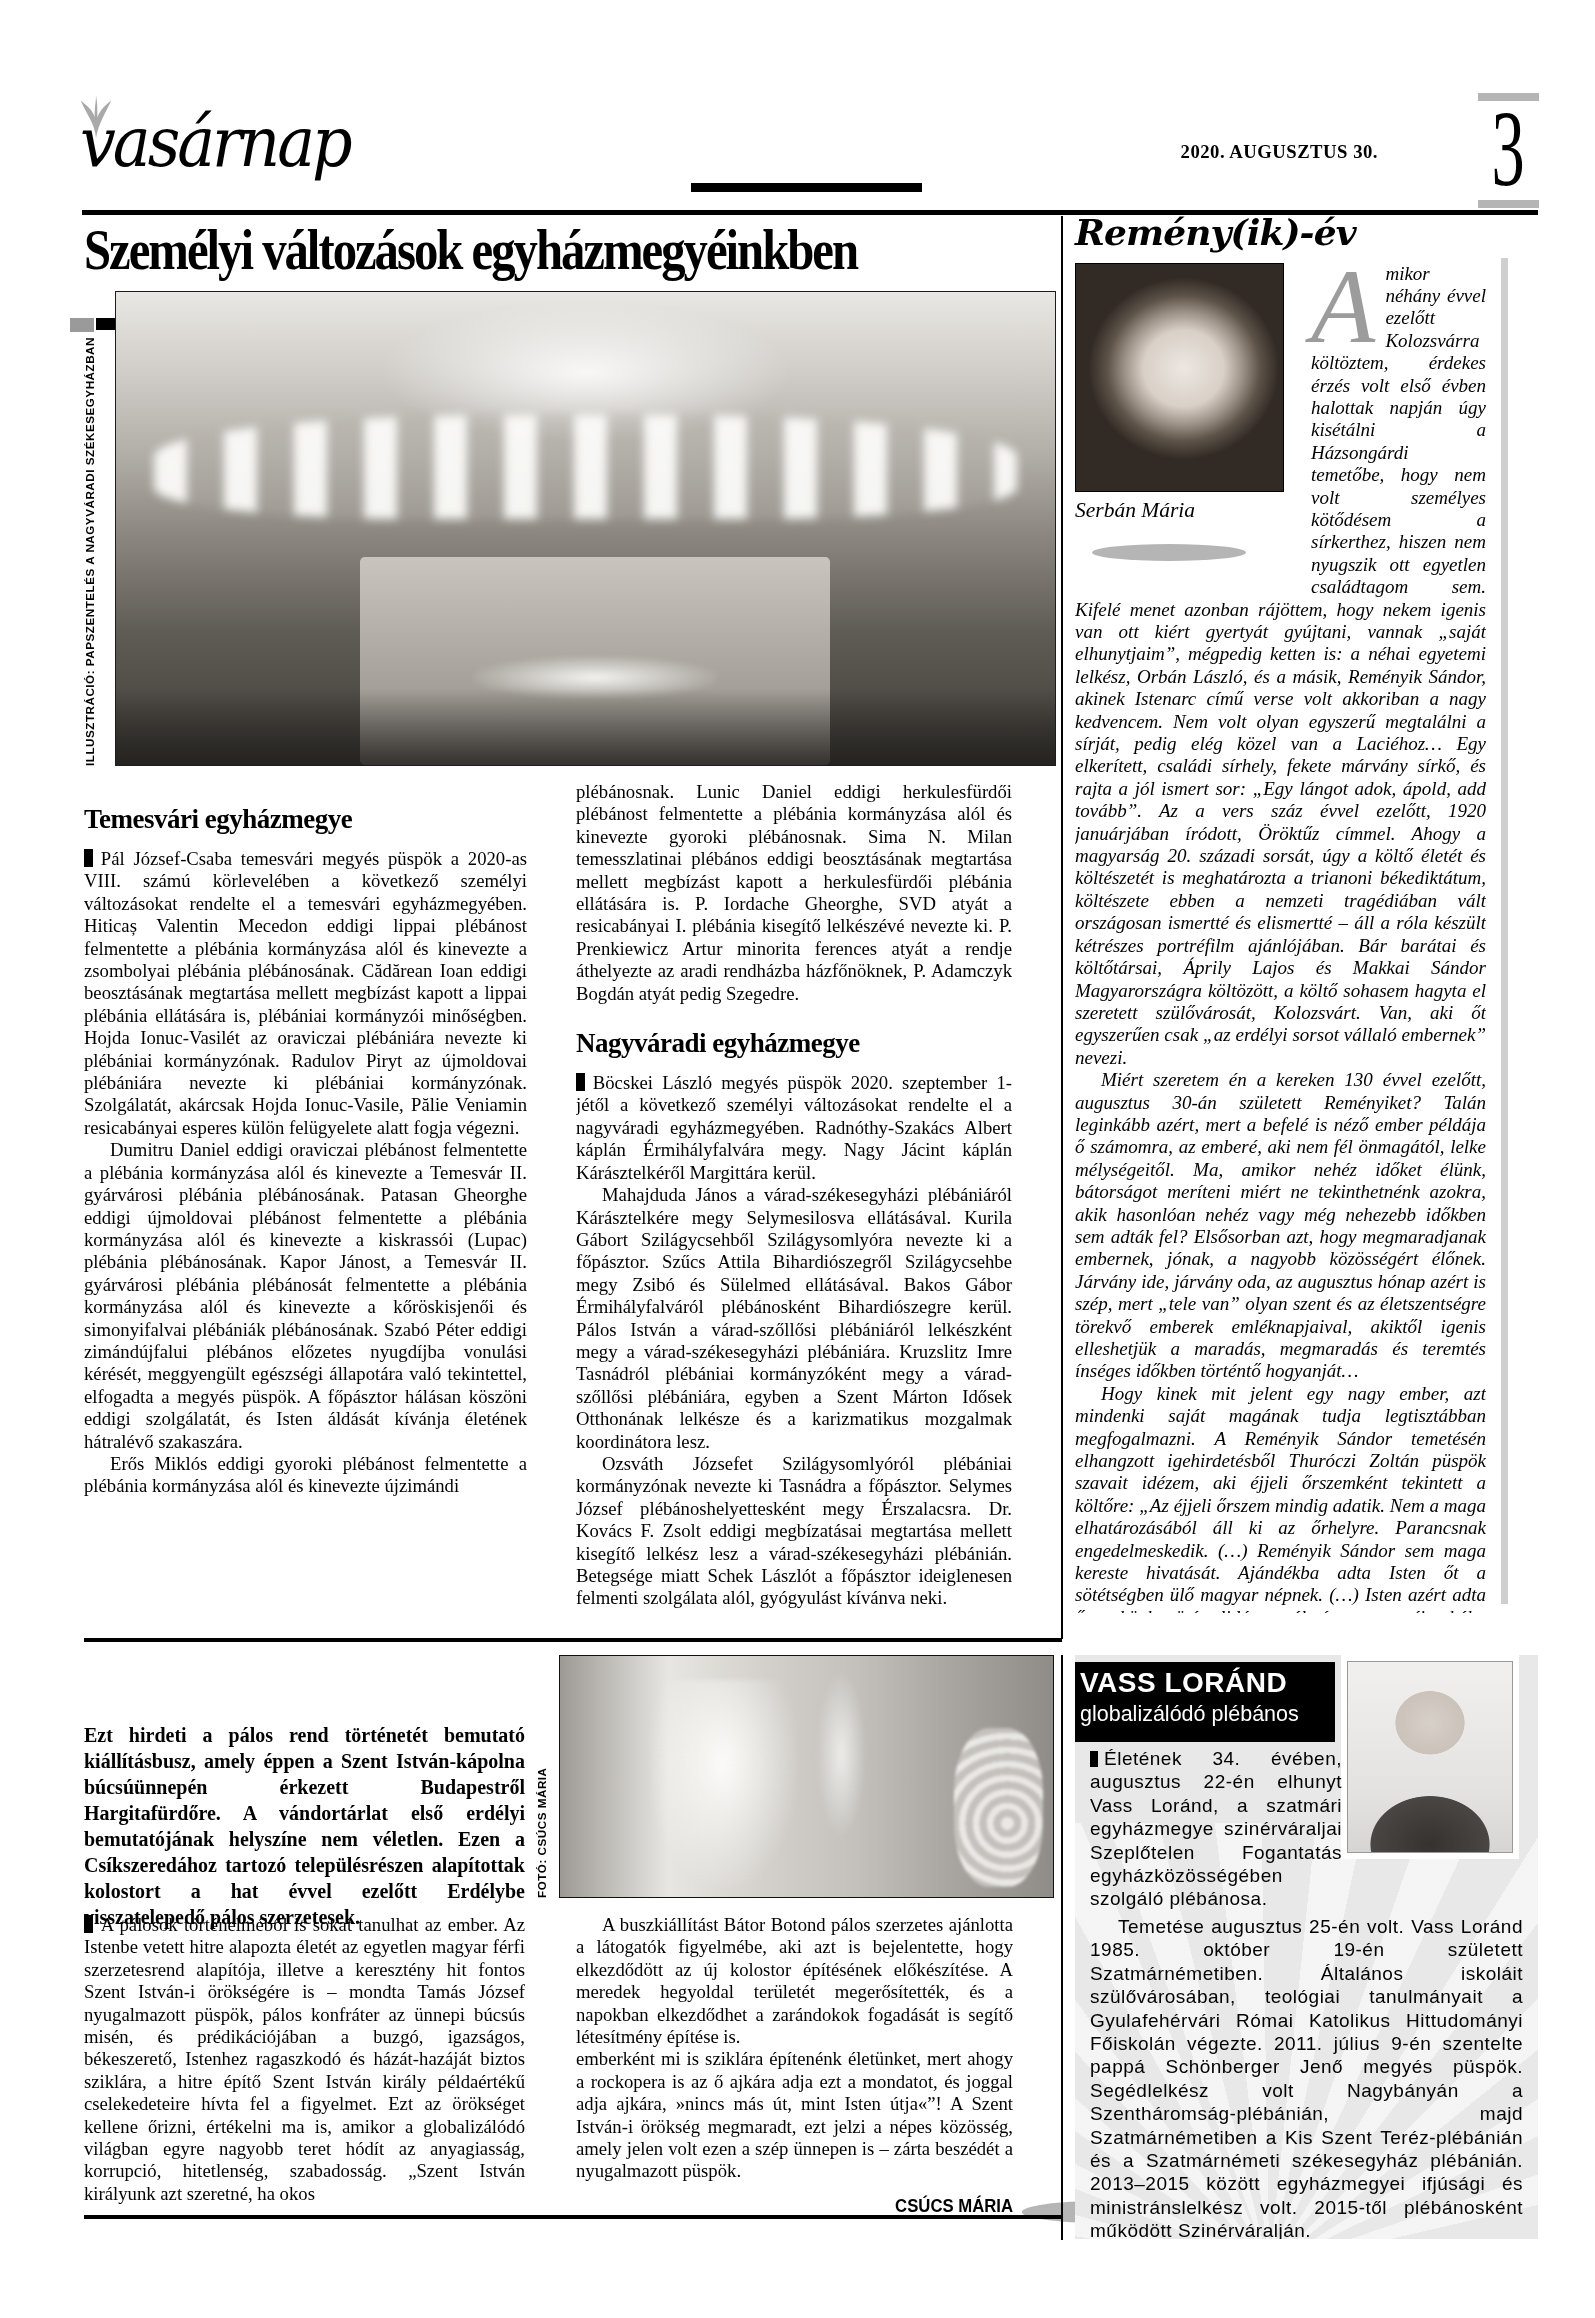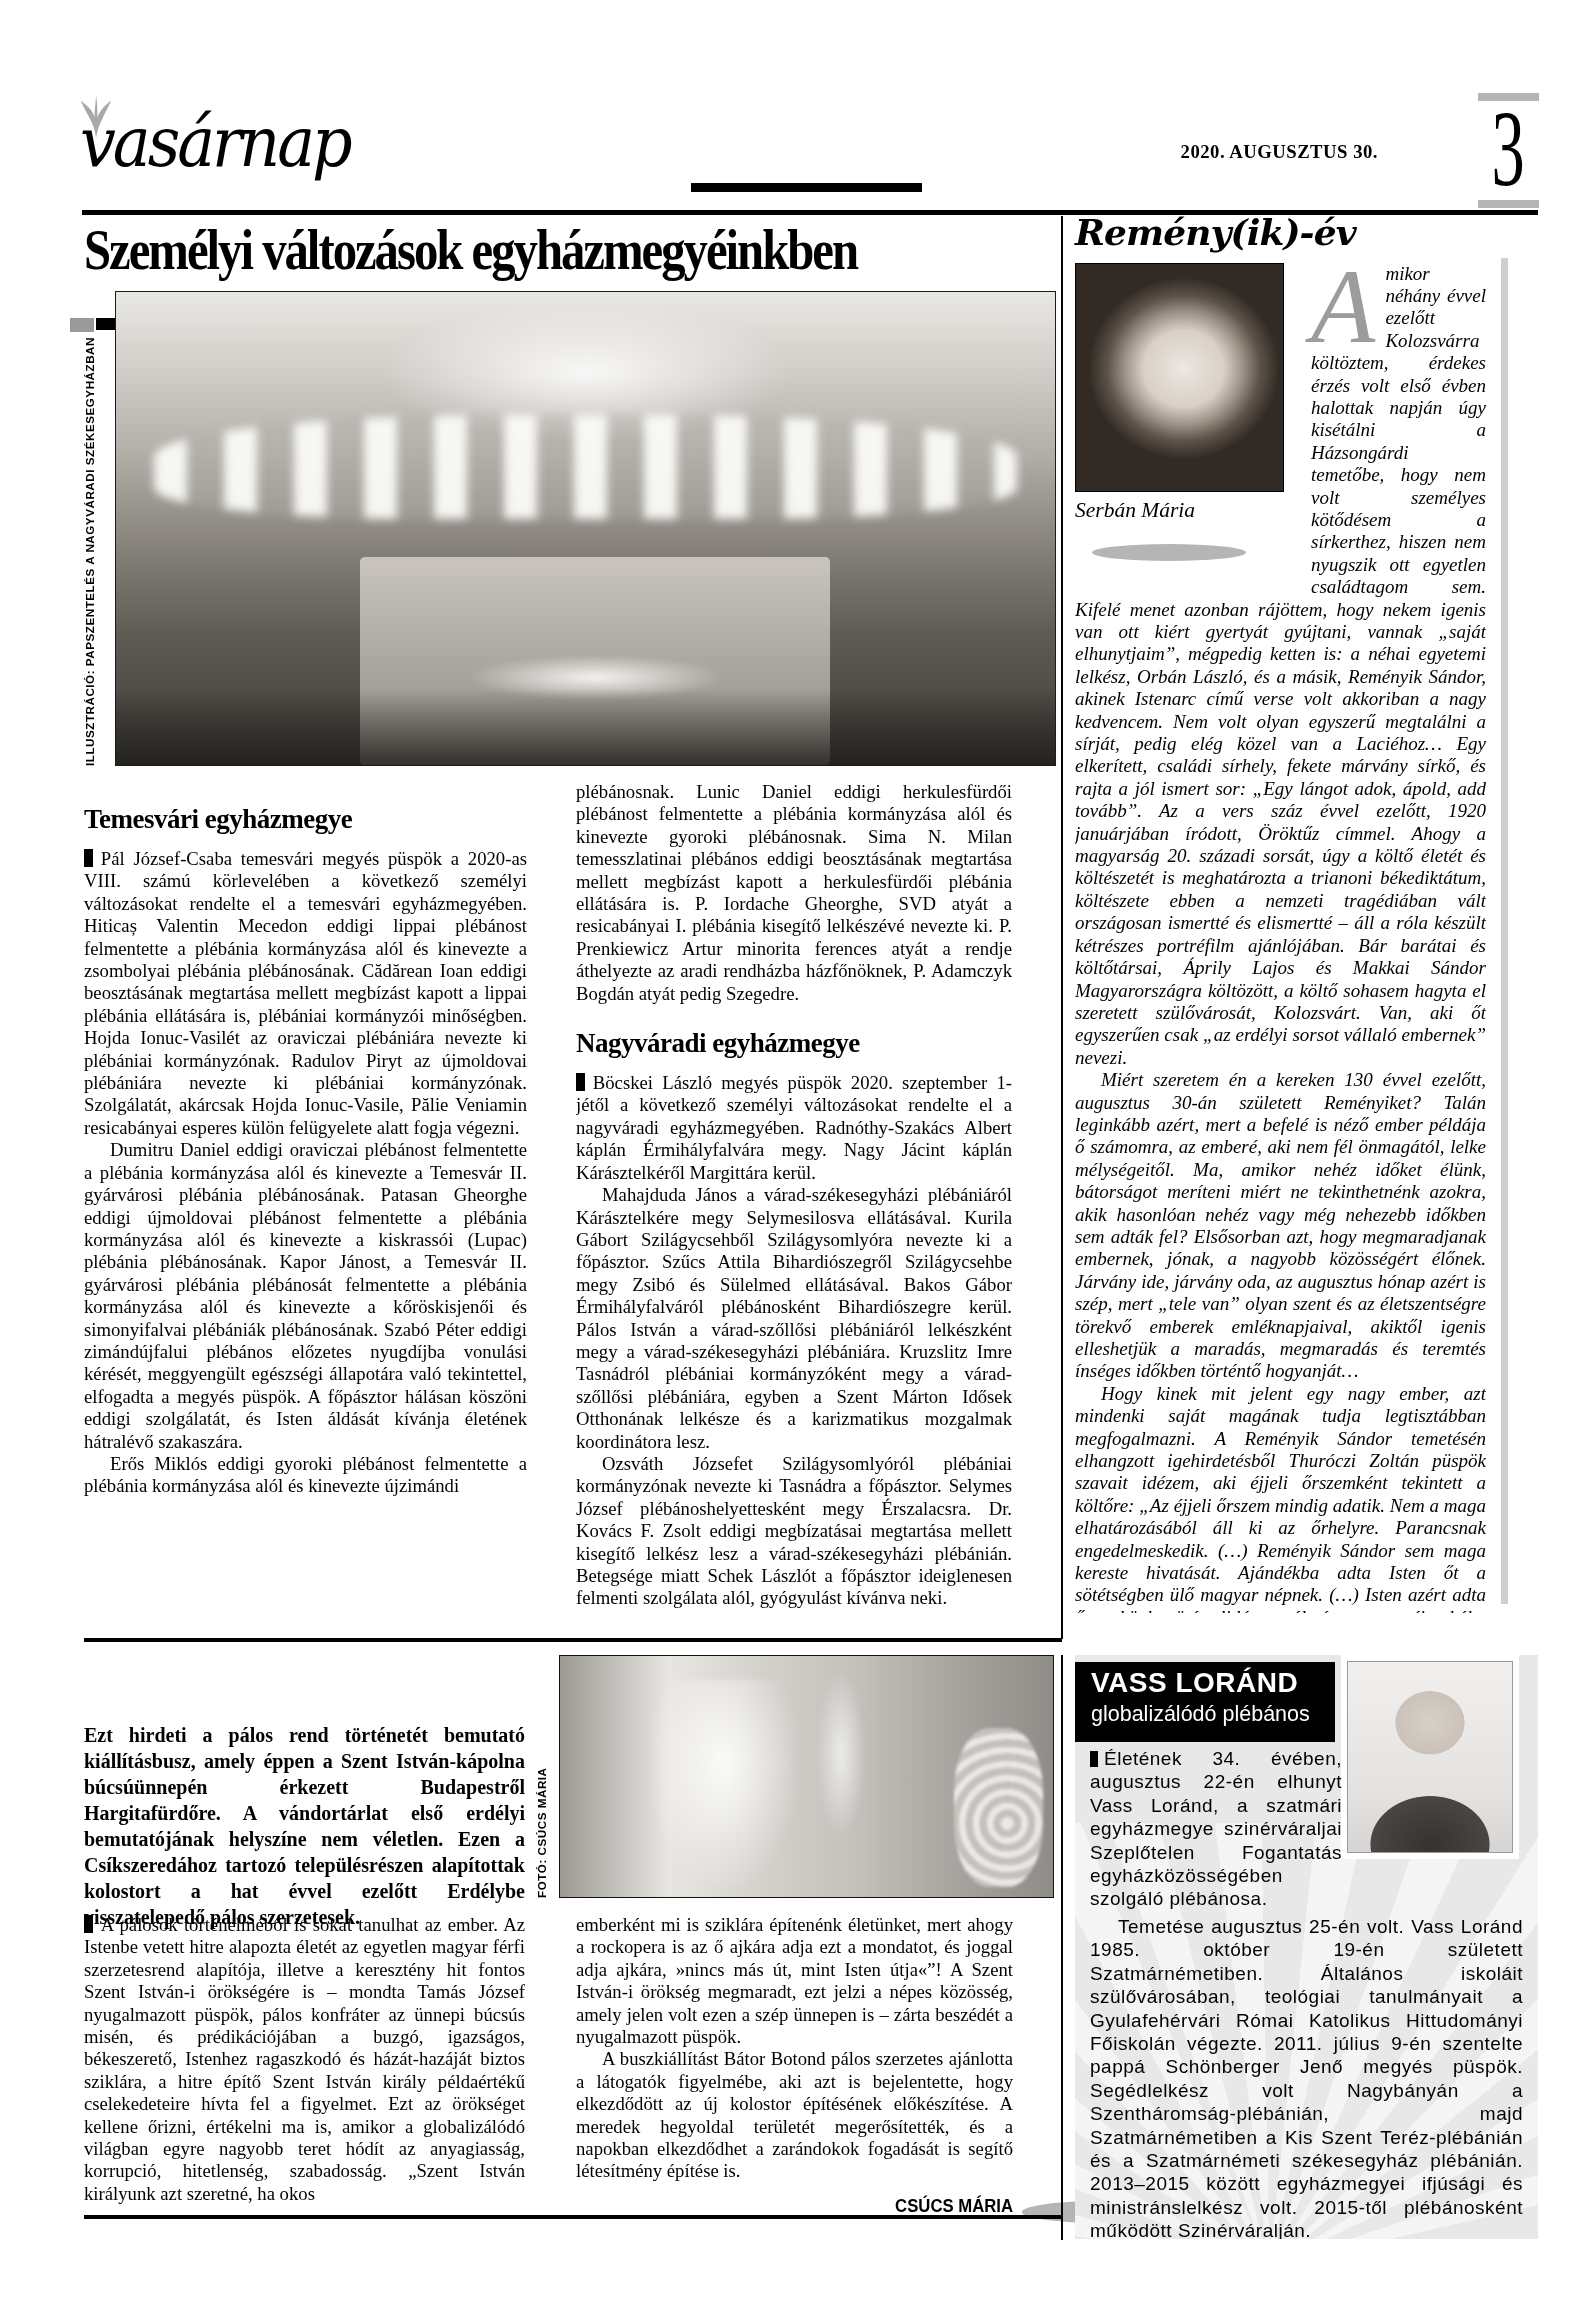--- a/index.html
+++ b/index.html
@@ -110,21 +110,21 @@
   .byline span{display:inline-block;transform:scaleX(.88);transform-origin:right center;}
   .gray-ellipse2{position:absolute;left:1022px;top:2201px;width:159px;height:21.5px;
         background:#b5b5b5;border-radius:50%;}
 
   
   .vass{position:absolute;left:1075px;top:1655px;width:463px;height:584px;background:#e8e8e8;
         font-family:"Liberation Sans",sans-serif;overflow:hidden;}
   .vass-burst{position:absolute;left:-37px;bottom:-28px;width:514px;height:444px;
         background:repeating-conic-gradient(from -20deg at 45% 100%,rgba(255,255,255,.55) 0 6deg,rgba(255,255,255,0) 6deg 13deg);}
   .vass-head{position:absolute;left:0;top:6.5px;width:260px;height:80px;background:#000;
-        color:#fff;padding-left:16px;box-sizing:border-box;}
+        color:#fff;padding-left:5px;box-sizing:border-box;}
   .vass-title{font-weight:bold;font-size:28px;line-height:36px;margin-top:3.7px;letter-spacing:0.5px;}
   .vass-sub{font-size:21.5px;line-height:26px;}
   .photo-vass{left:266px;top:0;width:178px;height:204px;border:none;background:#fff;padding:5.6px;}
   .pv-img{width:100%;height:100%;border:0.5px solid #999;box-sizing:border-box;
         background:radial-gradient(ellipse 38% 30% at 50% 32%,#d7d0c9 0%,#cbc2ba 55%,rgba(0,0,0,0) 56%),
                    radial-gradient(ellipse 60% 42% at 50% 96%,#35322f 0%,#4a4643 60%,rgba(0,0,0,0) 61%),
                    linear-gradient(180deg,#f1f0ef 0%,#e3e2e1 70%,#d6d5d4 100%);}
   .vp{position:absolute;margin:0;font-size:19px;line-height:23.4px;letter-spacing:0.5px;
         text-align:justify;}
   .vp.p1{left:15px;top:92px;width:252px;}
@@ -203,22 +203,22 @@
   <div class="photo photo-pal">
     <div class="pp-robe"></div>
     <div class="pp-cross"></div>
     <div class="pp-flowers"></div>
   </div>
 
   <div class="pal-col c1">
     <p class="body sq">A pálosok történelméből is sokat tanulhat az ember. Az Istenbe vetett hitre alapozta életét az egyetlen magyar férfi szerzetesrend alapítója, illetve a keresztény hit fontos Szent István-i örökségére is – mondta Tamás József nyugalmazott püspök, pálos konfráter az ünnepi búcsús misén, és prédikációjában a buzgó, igazságos, békeszerető, Istenhez ragaszkodó és házát-hazáját biztos sziklára, a hitre építő Szent István király példaértékű cselekedeteire hívta fel a figyelmet. Ezt az örökséget kellene őrizni, értékelni ma is, amikor a globalizálódó világban egyre nagyobb teret hódít az anyagiasság, korrupció, hitetlenség, szabadosság. „Szent István királyunk azt szeretné, ha okos</p>
   </div>
   <div class="pal-col c2">
+    <p class="body ind">A buszkiállítást Bátor Botond pálos szerzetes ajánlotta a látogatók figyelmébe, aki azt is bejelentette, hogy elkezdődött az új kolostor építésének előkészítése. A meredek hegyoldal területét megerősítették, és a napokban elkezdődhet a zarándokok fogadását is segítő létesítmény építése is.</p>
     <p class="body">emberként mi is sziklára építenénk életünket, mert ahogy a rockopera is az ő ajkára adja ezt a mondatot, és joggal adja ajkára, »nincs más út, mint Isten útja«”! A Szent István-i örökség megmaradt, ezt jelzi a népes közösség, amely jelen volt ezen a szép ünnepen is – zárta beszédét a nyugalmazott püspök.</p>
-    <p class="body ind">A buszkiállítást Bátor Botond pálos szerzetes ajánlotta a látogatók figyelmébe, aki azt is bejelentette, hogy elkezdődött az új kolostor építésének előkészítése. A meredek hegyoldal területét megerősítették, és a napokban elkezdődhet a zarándokok fogadását is segítő létesítmény építése is.</p>
     <div class="byline">
       <span>CSÚCS MÁRIA</span>
     </div>
   </div>
 
   <div class="gray-ellipse2"></div>
   <div class="hrule bottom"></div>
   <div class="vdiv d2"></div>
 
   <div class="vass">

